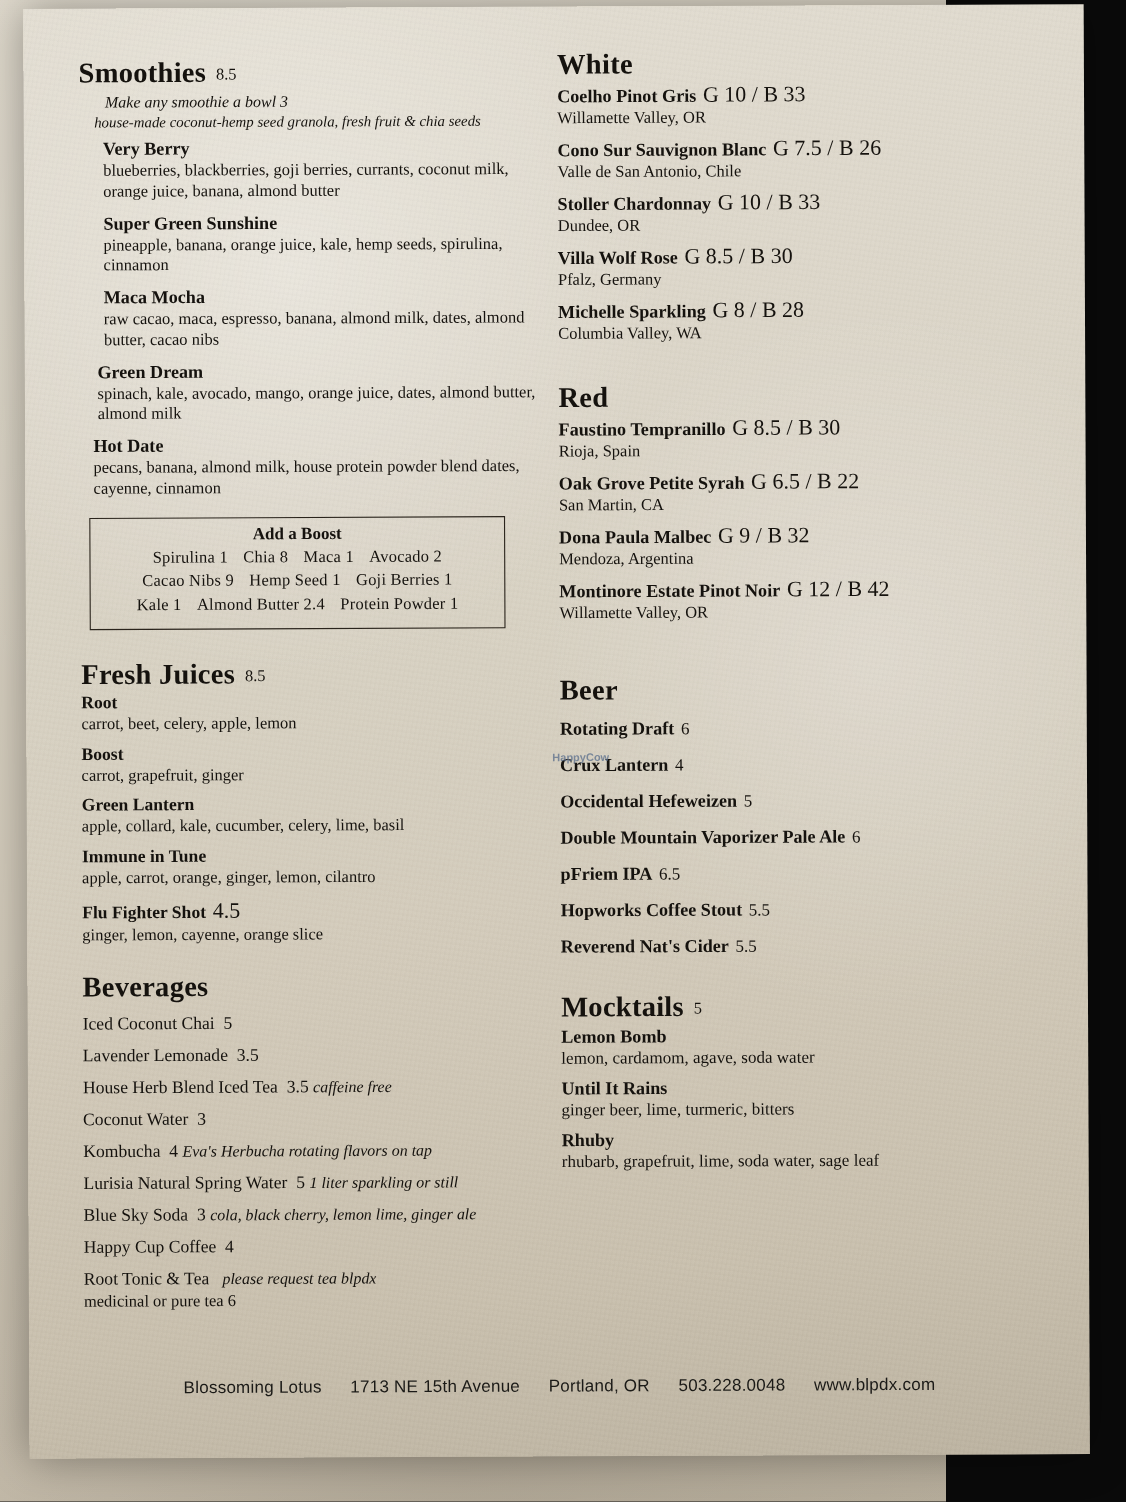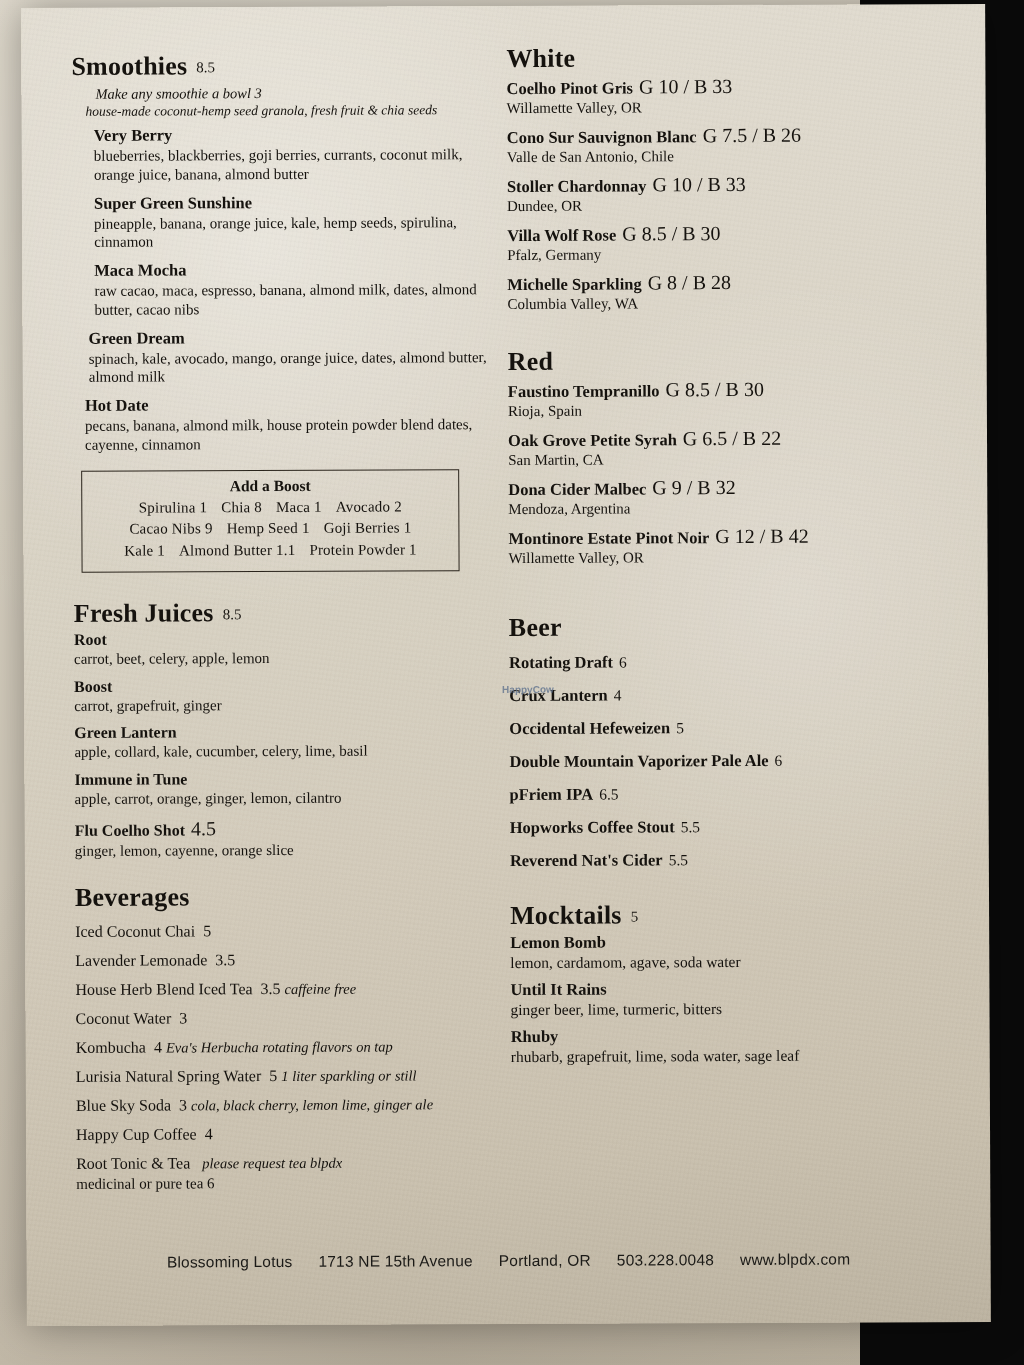--- a/index.html
+++ b/index.html
@@ -219,21 +219,21 @@
 
           <div class="boost-box">
             <div class="boost-title">Add a Boost</div>
             <div class="boost-row">
               <span>Spirulina 1</span><span>Chia 8</span><span>Maca 1</span><span>Avocado 2</span>
             </div>
             <div class="boost-row">
               <span>Cacao Nibs  9</span><span>Hemp Seed 1</span><span>Goji Berries 1</span>
             </div>
             <div class="boost-row">
-              <span>Kale 1</span><span>Almond Butter 1.1</span><span>Protein Powder 1</span>
+              <span>Kale 1</span><span>Almond Butter 2.4</span><span>Protein Powder 1</span>
             </div>
           </div>
         </div>
 
         <div class="juices">
           <h1 class="section">Fresh Juices</h1><span class="section-price">8.5</span>
           <div class="item">
             <div class="item-name">Root</div>
             <div class="item-desc">carrot, beet, celery, apple, lemon</div>
           </div>
@@ -243,21 +243,21 @@
           </div>
           <div class="item">
             <div class="item-name">Green Lantern</div>
             <div class="item-desc">apple, collard, kale, cucumber, celery, lime, basil</div>
           </div>
           <div class="item">
             <div class="item-name">Immune in Tune</div>
             <div class="item-desc">apple, carrot, orange, ginger, lemon, cilantro</div>
           </div>
           <div class="item">
-            <div class="item-name"><span>Flu Coelho Shot</span><span class="wine-price">4.5</span></div>
+            <div class="item-name"><span>Flu Fighter Shot</span><span class="wine-price">4.5</span></div>
             <div class="item-desc">ginger, lemon, cayenne, orange slice</div>
           </div>
         </div>
 
         <div class="beverages">
           <h1 class="section">Beverages</h1>
           <div class="bev-line" style="margin-top:8px">
             <b>Iced Coconut Chai</b>&nbsp; <span>5</span>
           </div>
           <div class="bev-line">
@@ -319,21 +319,21 @@
           <h1 class="section">Red</h1>
           <div class="wine-item">
             <div><span class="wine-name">Faustino Tempranillo</span><span class="wine-price">G 8.5 / B 30</span></div>
             <div class="wine-region">Rioja, Spain</div>
           </div>
           <div class="wine-item">
             <div><span class="wine-name">Oak Grove Petite Syrah</span><span class="wine-price">G 6.5 / B 22</span></div>
             <div class="wine-region">San Martin, CA</div>
           </div>
           <div class="wine-item">
-            <div><span class="wine-name">Dona Cider Malbec</span><span class="wine-price">G 9 / B 32</span></div>
+            <div><span class="wine-name">Dona Paula Malbec</span><span class="wine-price">G 9 / B 32</span></div>
             <div class="wine-region">Mendoza, Argentina</div>
           </div>
           <div class="wine-item">
             <div><span class="wine-name">Montinore Estate Pinot Noir</span><span class="wine-price">G 12 / B 42</span></div>
             <div class="wine-region">Willamette Valley, OR</div>
           </div>
         </div>
 
         <div class="beer">
           <h1 class="section">Beer</h1>

